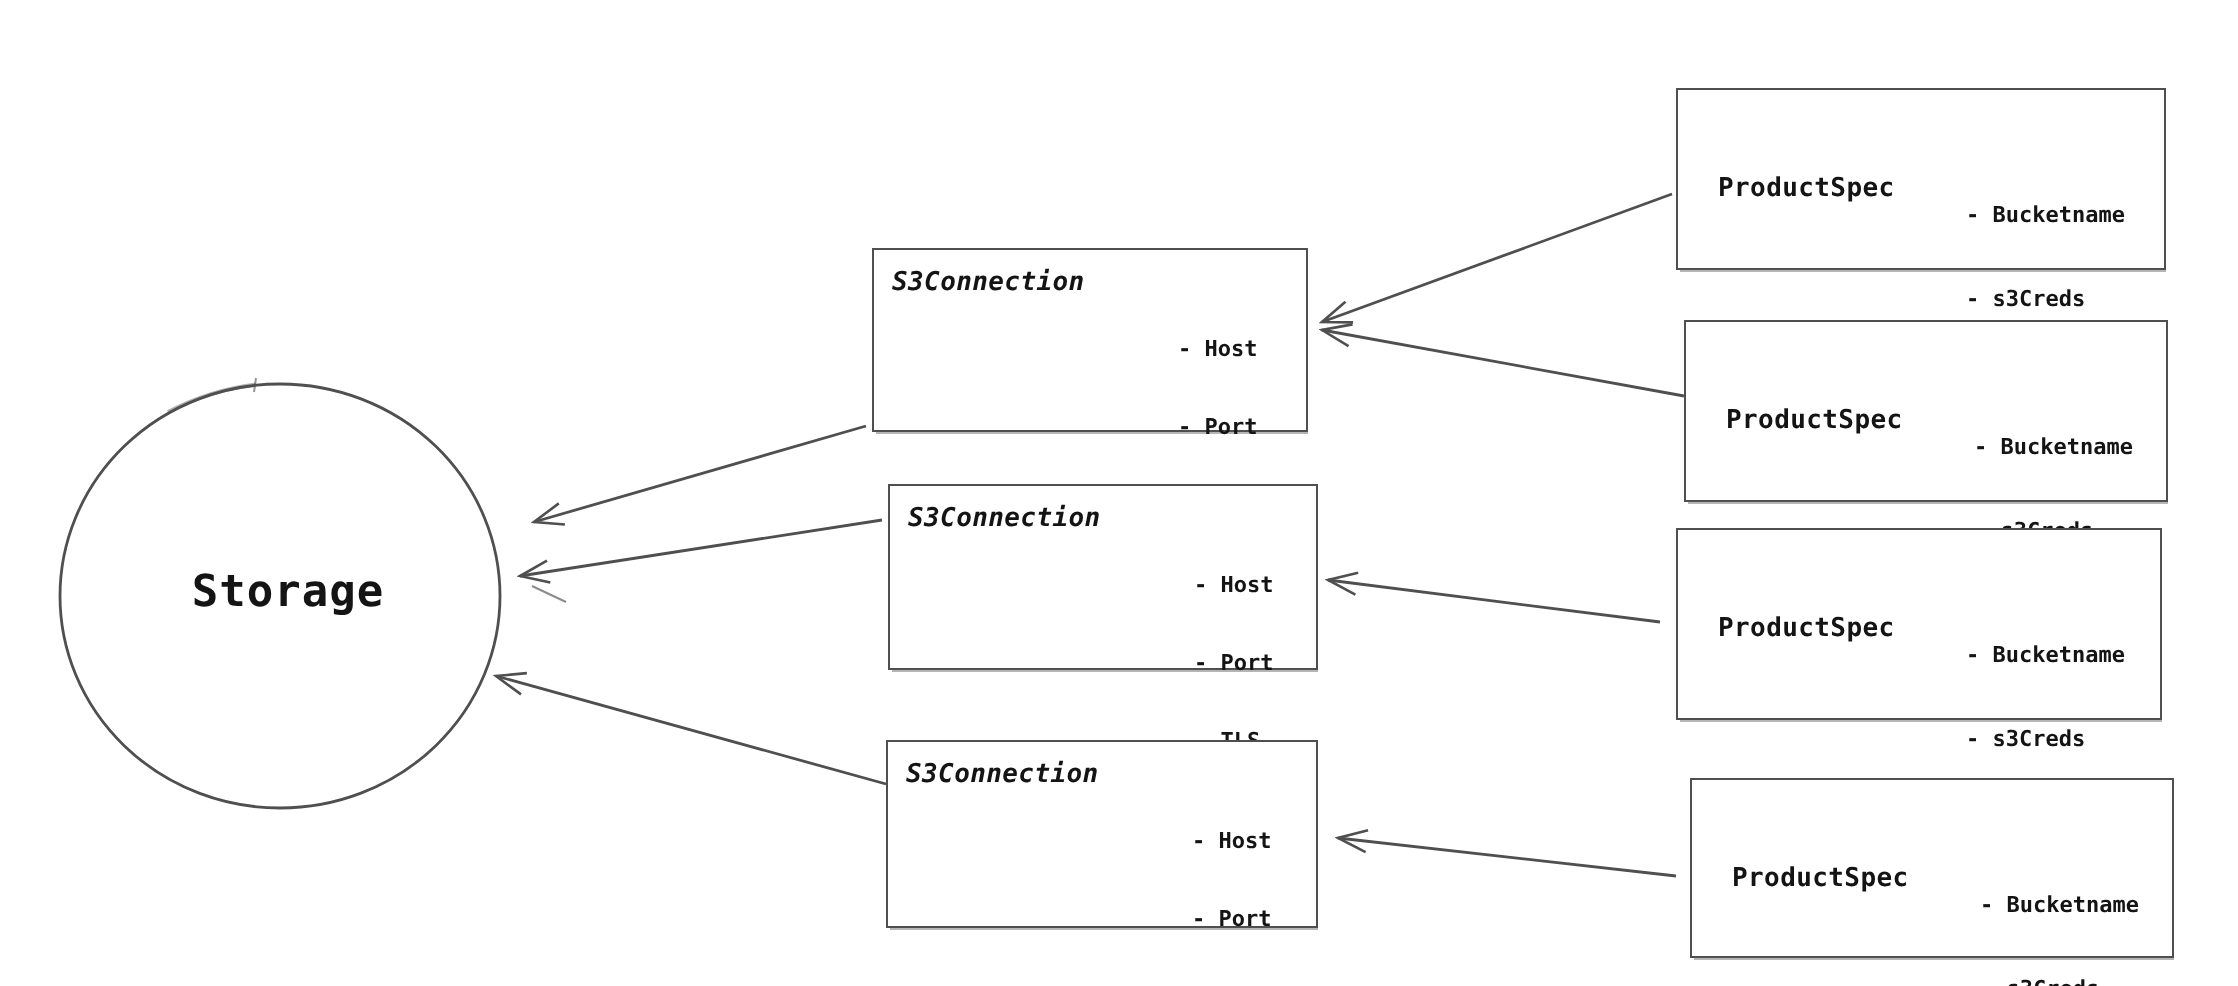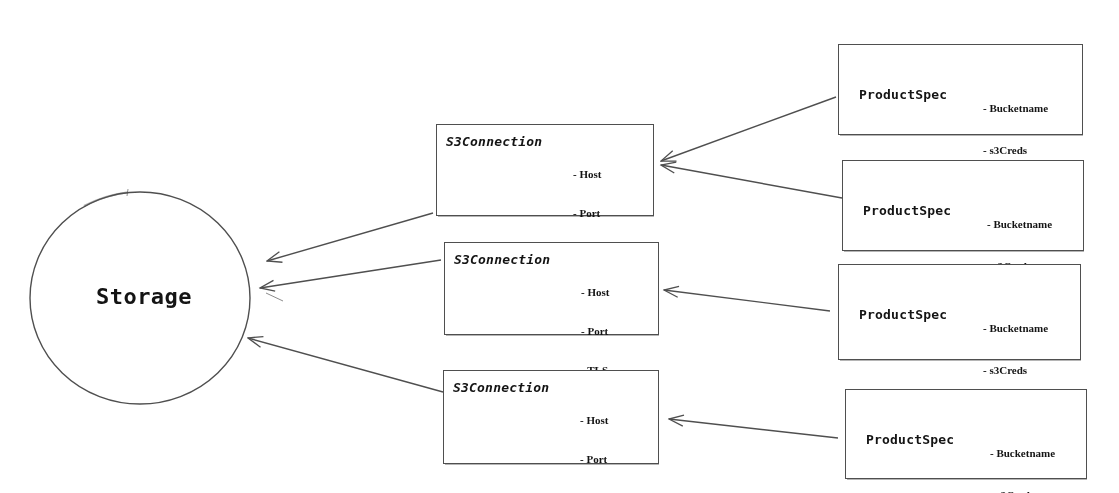--- a/index.html
+++ b/index.html
@@ -33,23 +33,22 @@
     white-space: nowrap;
     letter-spacing: 0.2px;
   }
   .node.s3 .label { left: 9px; top: 9px; font-style: italic; }
   .node.ps .label { left: 20px; top: 19px; margin-top: 23px; }
   .node .attrs {
     position: absolute;
     font-size: 11px;
     font-weight: 600;
     white-space: pre;
-    font-family: Liberation Serif, serif;
   }
-  .node.s3 .attrs { left: 136px; top: 17px; line-height: 13px; }
+  .node.s3 .attrs { left: 152px; top: 17px; line-height: 13px; }
   .node.ps .attrs { left: 144px; top: 28px; line-height: 14px; }
   .storage-label {
     position: absolute;
     left: 30px;
     top: 284px;
     width: 228px;
     text-align: center;
     font-size: 22px;
     font-weight: 600;
     color: #141414;

